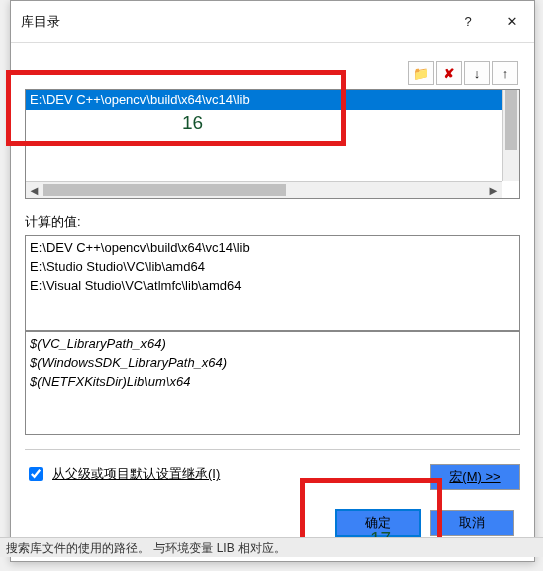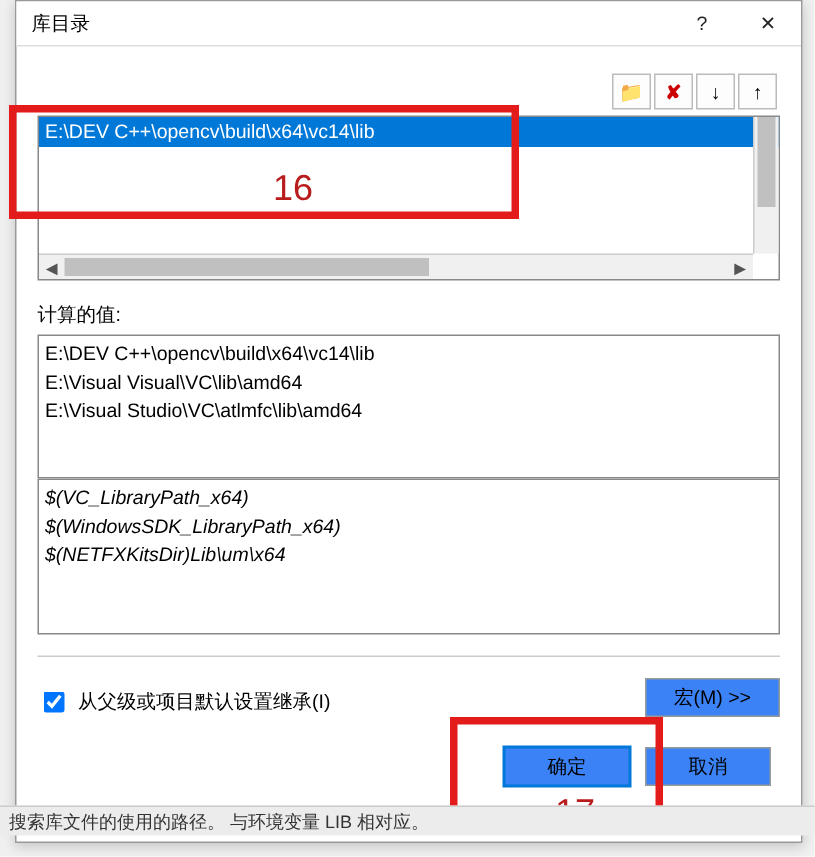--- a/index.html
+++ b/index.html
@@ -6,21 +6,21 @@
   body { margin: 0; background: #f0f0f0; width: 543px; height: 571px; overflow: hidden; }
   .window {
     position: absolute;
     left: 10px; top: 0;
     width: 525px; height: 562px;
     background: #fff;
     border: 1px solid #999;
     box-shadow: 0 2px 8px rgba(0,0,0,0.2);
   }
   .titlebar {
-    height: 30px; display: flex; align-items: center;
+    height: 42px; display: flex; align-items: center;
     border-bottom: 1px solid #ddd;
     background: #fff;
   }
   .titlebar .title { padding-left: 10px; flex: 1; }
   .titlebar .btn { width: 44px; height: 30px; display:flex; align-items:center; justify-content:center; color:#222; }
   .content { padding: 10px 14px 14px 14px; }
   .toolbar { display:flex; justify-content:flex-end; gap:2px; margin: 8px 2px 4px 0; }
   .tbtn {
     width: 26px; height: 24px; border:1px solid #bbb; background:#fdfdfd;
     display:flex; align-items:center; justify-content:center;
@@ -43,35 +43,35 @@
   .section-label { margin: 14px 0 4px 0; }
   .listbox {
     width:100%; border:1px solid #888; background:#fff; padding:2px 4px;
     font-family: Consolas, "Microsoft YaHei", monospace;
   }
   .listbox.computed { height:96px; overflow:hidden; }
   .listbox.inherited { height:104px; overflow:hidden;font-style:italic; }
   .listbox .line { height:19px; line-height:19px; white-space:nowrap; }
   .hr { border:none; border-top:1px solid #ccc; margin:14px 0; }
 
-  .bottom-row { display:flex; align-items:flex-end; margin-top:8px; }
+  .bottom-row { display:flex; align-items:flex-start; margin-top:8px;text-decoration:underline; }
   .checkbox { display:flex; align-items:center; gap:6px; flex:1;}
   .checkbox input { width:14px; height:14px; }
   .macro-btn, .dlg-btn {
     height:26px; padding:0 12px; border:1px solid #999; background:#3b82f6;
     display:inline-flex; align-items:center; justify-content:center;
   }
   .macro-btn { min-width:90px; }
   .dlg-buttons { display:flex; justify-content:flex-end; gap:10px; margin-top:20px; padding-right:6px;}
   .dlg-btn { min-width:84px; }
   .dlg-btn.default { border:1px solid #0078d7; outline:1px solid #0078d7; }
 
   
   .anno { position:absolute; border:5px solid #e41b1b; pointer-events:none; }
-  .anno-label { position:absolute; color:#b91c1c; font-size:24px; font-weight:400; font-family: Arial, sans-serif; pointer-events:none;}
+  .anno-label { position:absolute; color:#14532d; font-size:19px; font-weight:400; font-family: Arial, sans-serif; pointer-events:none;}
   
   .footer-hint{
     position:absolute; left:0; bottom:14px; width:543px; height:20px;
     background:#ececec; color:#333; font-size:12px; padding-left:6px; line-height:20px;
     border-top:1px solid #ccc; overflow:hidden;
   }
 </style>
 </head>
 <body>
 
@@ -113,21 +113,21 @@
         <div class="track">
             <div class="thumb"></div>
           </div>
         <div class="arrow right">►</div>
       </div>
     </div>
 
     <div class="section-label">计算的值:</div>
     <div class="listbox computed">
       <div class="line">E:\DEV C++\opencv\build\x64\vc14\lib</div>
-      <div class="line">E:\Visual Visual\VC\lib\amd64</div>
+      <div class="line">E:\Studio Studio\VC\lib\amd64</div>
       <div class="line">E:\Visual Studio\VC\atlmfc\lib\amd64</div>
     </div>
 
     <div class="listbox inherited">
       <div class="line">$(VC_LibraryPath_x64)</div>
       <div class="line">$(WindowsSDK_LibraryPath_x64)</div>
       <div class="line">$(NETFXKitsDir)Lib\um\x64</div>
     </div>
 
     <hr class="hr">

